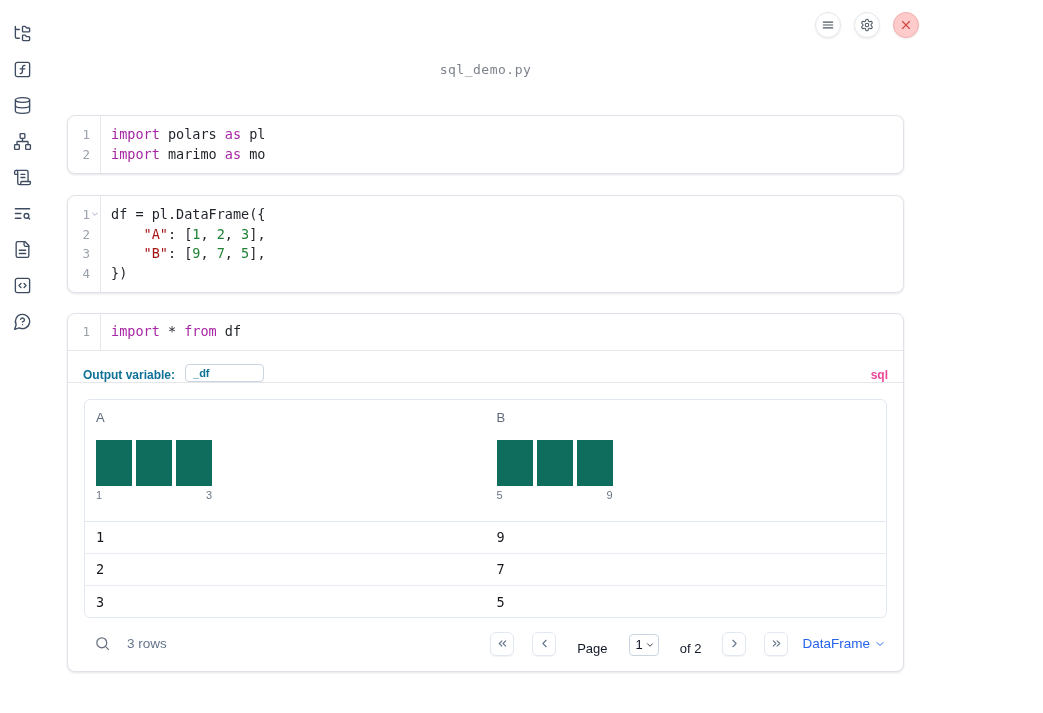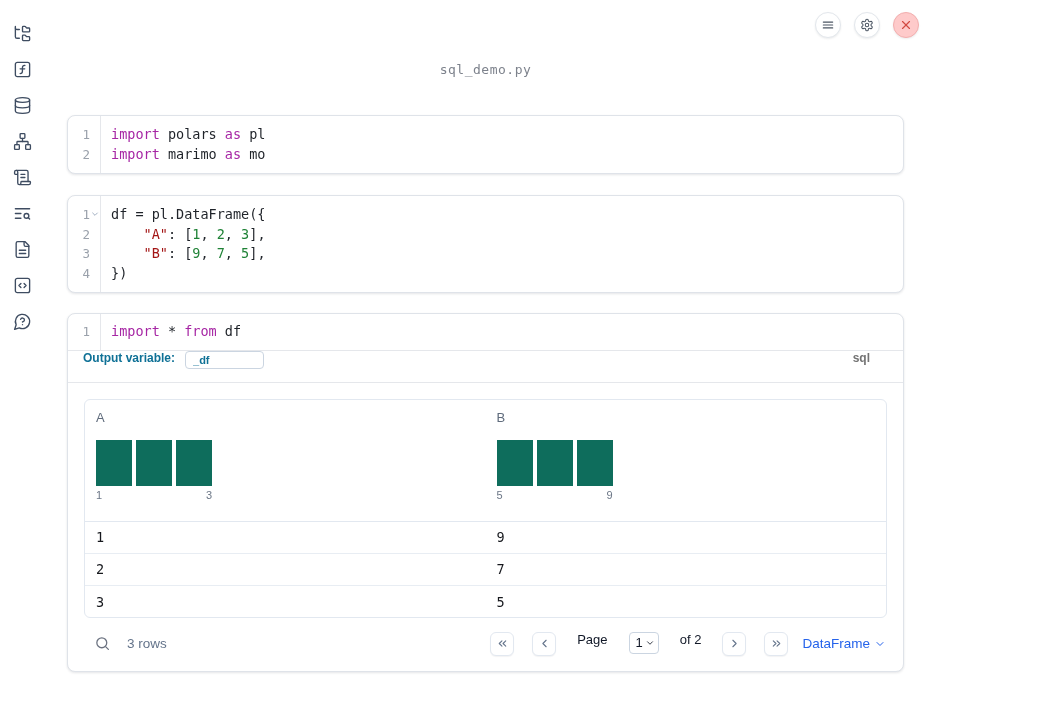--- a/index.html
+++ b/index.html
@@ -49,28 +49,28 @@
   .code-line { height:19.5px; line-height:19.5px; white-space:pre; cursor:text;
                font-family:"DejaVu Sans Mono", monospace; font-size:13.5px; color:#1f2329; }
   .tok-kw  { color:#a626a4; }
   .tok-pl  { color:#1f2329; }
   .tok-str { color:#a31515; }
   .tok-num { color:#1f8236; }
 
   
   .cell-sql .editor { border-bottom:1px solid #e5e7eb; }
   .cell-sql .gutter-col, .cell-sql .code-col { padding-top:8px; padding-bottom:8px; }
-  .outvar-row { display:flex; align-items:flex-start; height:32px; padding:0 15px;
+  .outvar-row { display:flex; align-items:flex-end; height:32px; padding:0 15px;
                 border-bottom:1px solid #e5e7eb; }
   .outvar-label { font-size:12px; font-weight:bold; color:#0f7196; }
   .outvar-input { margin-left:10px; width:79px; height:18px; border:1px solid #cbd5e1;
                   border-radius:4px; padding:0 7px; font-size:11px; font-weight:bold;
                   color:#0f7196; font-family:"Liberation Sans", sans-serif; background:#fff; }
   .outvar-spacer { flex:1; }
-  .lang-badge { font-size:12px; font-weight:bold; color:#737373; margin-right:18px; cursor:pointer; }
+  .lang-badge { font-size:12px; font-weight:bold; color:#ec4899; cursor:pointer; }
 
   
   .output-area { padding:16px 16px 9px; }
   .data-table { border:1px solid #e2e8f0; border-radius:6px; height:219px; overflow:hidden; }
   .thead { display:flex; height:122px; border-bottom:1px solid #e2e8f0; }
   .th { width:50%; padding:10px 11px 0; cursor:pointer; }
   .th-label { font-size:13px; color:#5f6b7c; }
   .hist { margin-top:15px; width:116px; }
   .hist-bars { display:flex; gap:4px; height:46px; align-items:flex-end; }
   .hist-bar { width:36px; background:#0e6d5c; }
@@ -81,21 +81,21 @@
   .td { width:50%; padding:0 11px; font-family:"DejaVu Sans Mono", monospace;
         font-size:13.5px; color:#16181d; }
 
   
   .table-footer { display:flex; align-items:center; margin-top:8px; height:36px; padding:0 1px 0 10px; }
   .search-btn { background:none; border:none; cursor:pointer; display:flex; align-items:center; }
   .search-btn svg { width:17px; height:17px; stroke:#6b7280; fill:none; stroke-width:1.8;
                     stroke-linecap:round; }
   .row-count { margin-left:16px; font-size:13.5px; color:#64748b;text-align:right; }
   .footer-spacer { flex:1; }
-  .pagination { display:flex; align-items:flex-start; gap:18px; }
+  .pagination { display:flex; align-items:flex-end; gap:18px; }
   .pag-btn { width:24px; height:24px; border-radius:6px; border:1px solid #e2e8f0; background:#fff;
              box-shadow:0 1px 1px rgba(15,23,42,.05); cursor:pointer;
              display:flex; align-items:center; justify-content:center; }
   .pag-btn svg { width:13px; height:13px; stroke:#64748b; fill:none; stroke-width:2;
                  stroke-linecap:round; stroke-linejoin:round; }
   .page-label, .of-label { font-size:13px; color:#111827; margin:0 3px; }
   .page-select { height:22px; min-width:29px; border:1px solid #cbd5e1; border-radius:4px;
                  display:flex; align-items:center; padding:0 3px 0 6px; gap:2px; cursor:pointer;
                  font-size:13px; color:#111827; background:#fff; }
   .page-select svg { width:10px; height:10px; stroke:#111827; fill:none; stroke-width:2;

